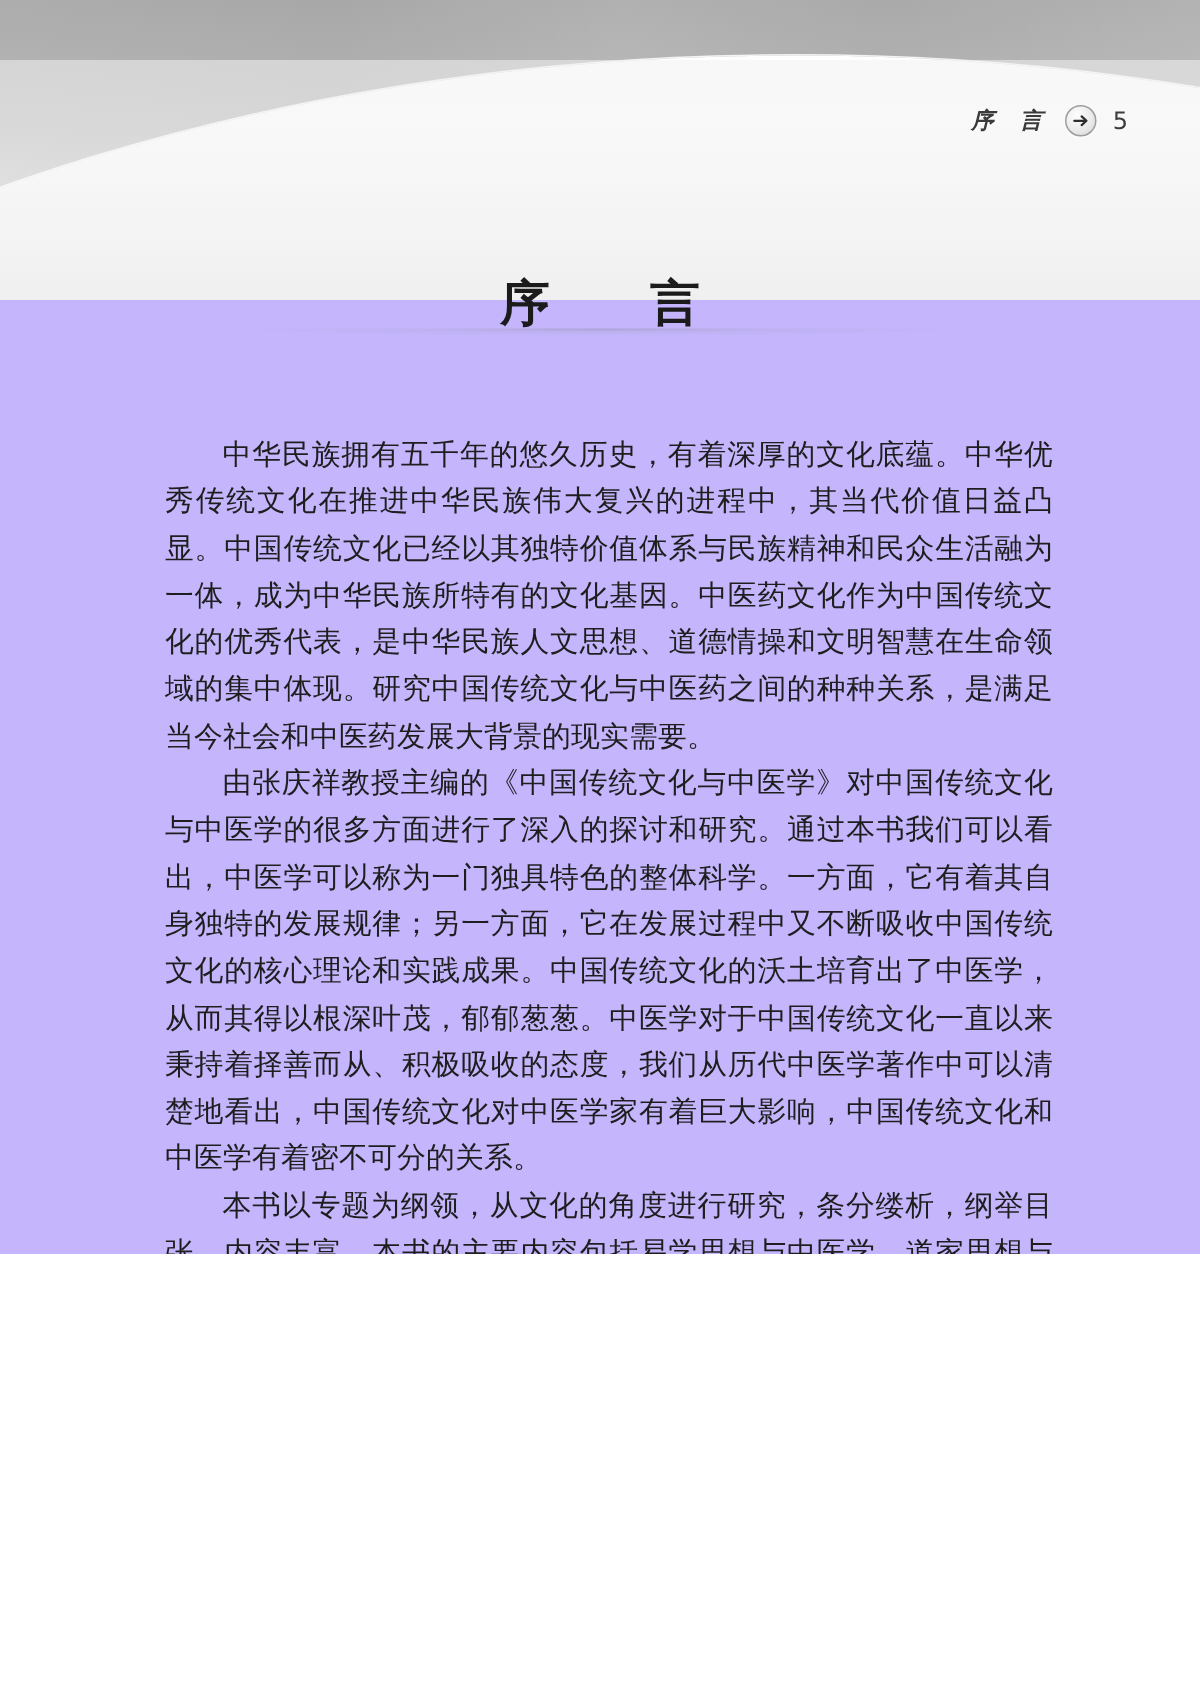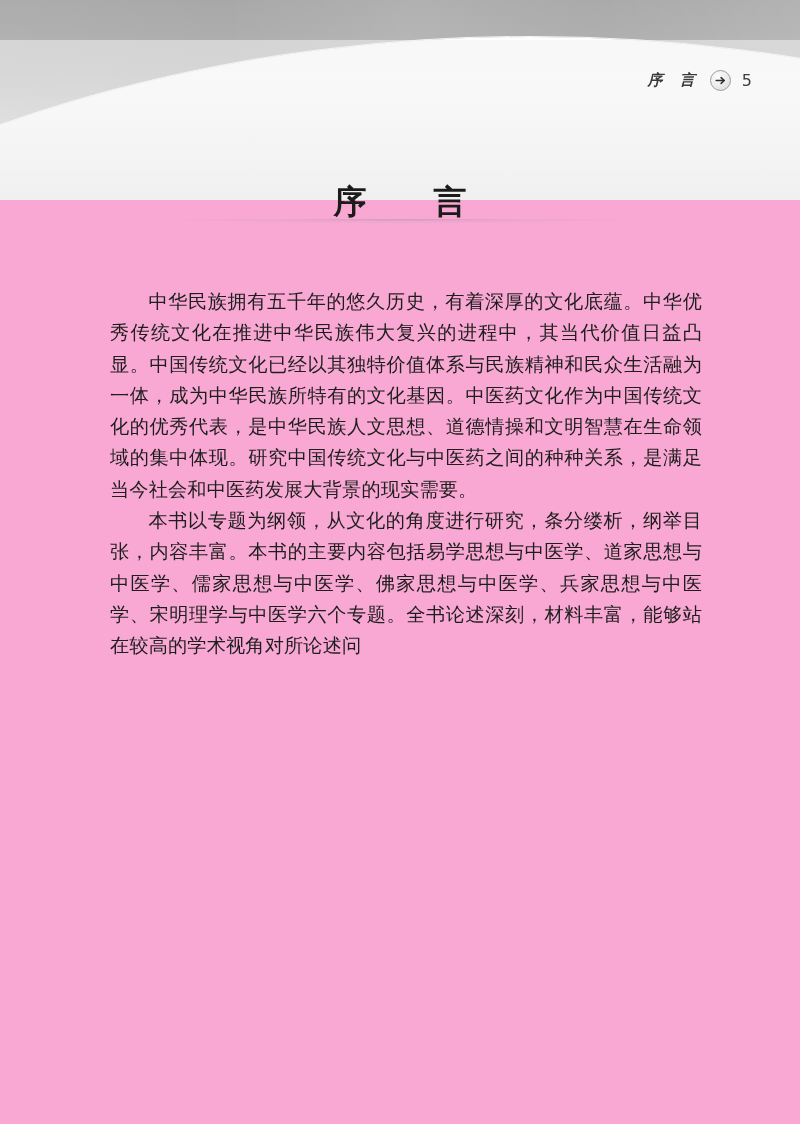--- a/index.html
+++ b/index.html
@@ -7,23 +7,23 @@
   html, body {
     width: 800px;
     height: 1124px;
     background: #ffffff;
     font-family: "DejaVu Serif", "Liberation Serif", serif;
   }
 
   .page {
     position: relative;
     width: 800px;
-    height: 1124px;
+    height: 836px;
     overflow: hidden;
-    background: #f9a8d4;
+    background: #c4b5fd;
   }
 
   
   .header-band {
     position: absolute;
     top: 0; left: 0;
     width: 800px;
     height: 200px;
     overflow: hidden;
   }
@@ -170,21 +170,21 @@
   
   .body-text {
     position: absolute;
     left: 110px;
     top: 288px;
     width: 592px;
     z-index: 2;
   }
 
   .para {
-    font-family: Liberation Mono, monospace;
+    font-family: Liberation Sans, sans-serif;
     font-size: 19.2px;
     line-height: 31.3px;
     color: #1e1e1e;
     text-align: justify;
     text-justify: inter-character;
     text-indent: 2em;
     letter-spacing: 0.15px;
     margin: 0;
   }
 </style>
@@ -211,16 +211,17 @@
     <span class="rh-page">5</span>
   </div>
 
   <div class="chapter-title-wrap">
     <span class="chapter-title">序　言</span>
   </div>
   <div class="title-rule"></div>
 
   <div class="body-text">
     <p class="para">中华民族拥有五千年的悠久历史，有着深厚的文化底蕴。中华优秀传统文化在推进中华民族伟大复兴的进程中，其当代价值日益凸显。中国传统文化已经以其独特价值体系与民族精神和民众生活融为一体，成为中华民族所特有的文化基因。中医药文化作为中国传统文化的优秀代表，是中华民族人文思想、道德情操和文明智慧在生命领域的集中体现。研究中国传统文化与中医药之间的种种关系，是满足当今社会和中医药发展大背景的现实需要。</p>
+    <p class="para">由张庆祥教授主编的《中国传统文化与中医学》对中国传统文化与中医学的很多方面进行了深入的探讨和研究。通过本书我们可以看出，中医学可以称为一门独具特色的整体科学。一方面，它有着其自身独特的发展规律；另一方面，它在发展过程中又不断吸收中国传统文化的核心理论和实践成果。中国传统文化的沃土培育出了中医学，从而其得以根深叶茂，郁郁葱葱。中医学对于中国传统文化一直以来秉持着择善而从、积极吸收的态度，我们从历代中医学著作中可以清楚地看出，中国传统文化对中医学家有着巨大影响，中国传统文化和中医学有着密不可分的关系。</p>
     <p class="para">本书以专题为纲领，从文化的角度进行研究，条分缕析，纲举目张，内容丰富。本书的主要内容包括易学思想与中医学、道家思想与中医学、儒家思想与中医学、佛家思想与中医学、兵家思想与中医学、宋明理学与中医学六个专题。全书论述深刻，材料丰富，能够站在较高的学术视角对所论述问</p>
   </div>
 
 </div>
 
 </body></html>

